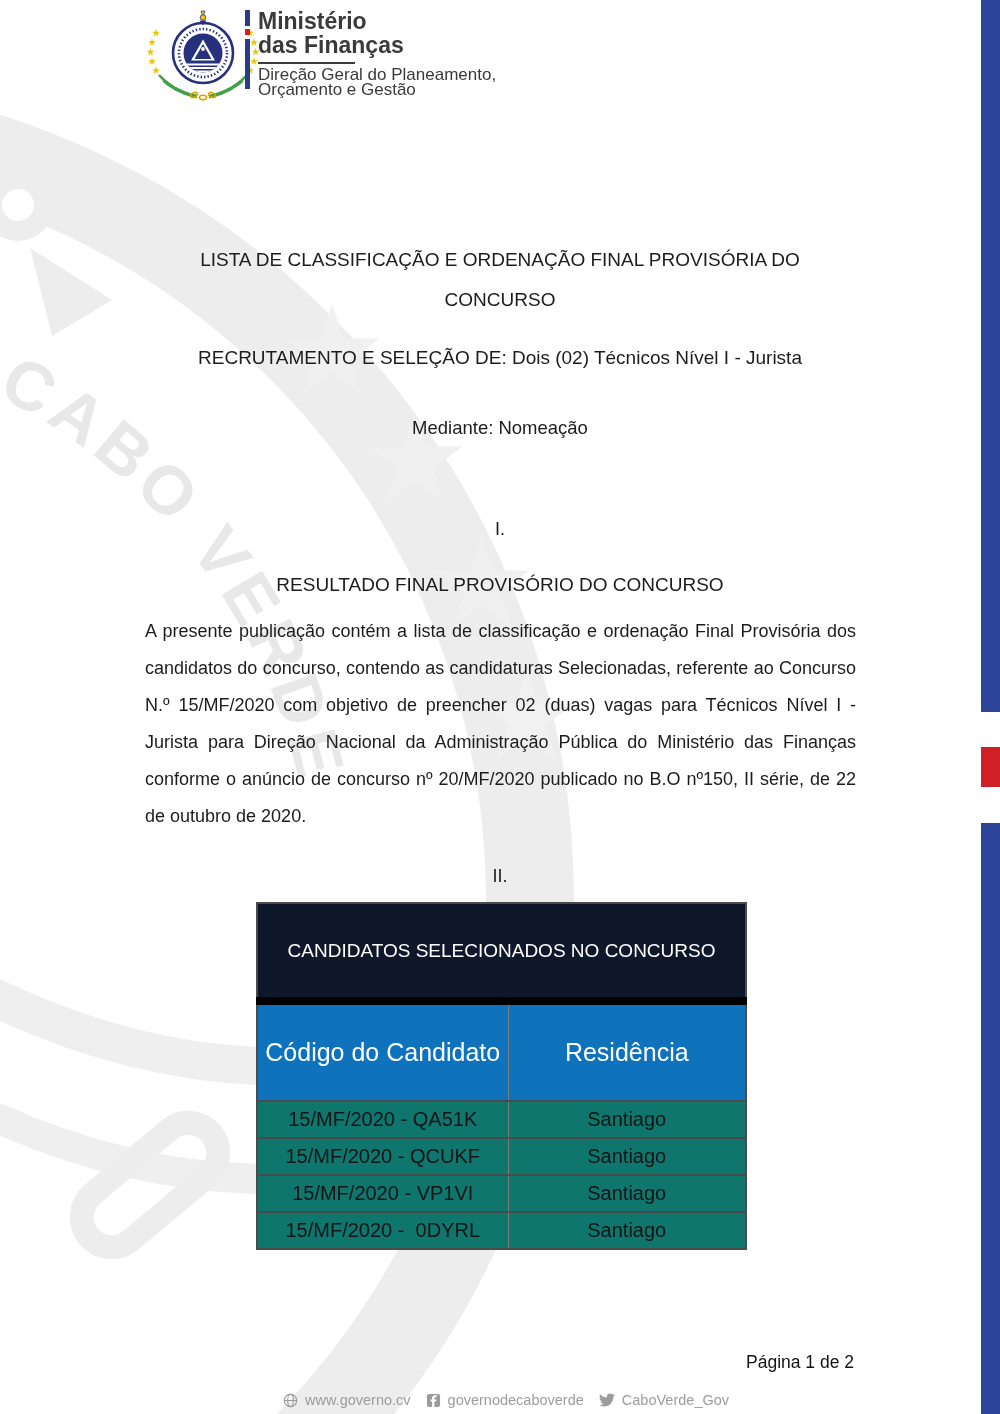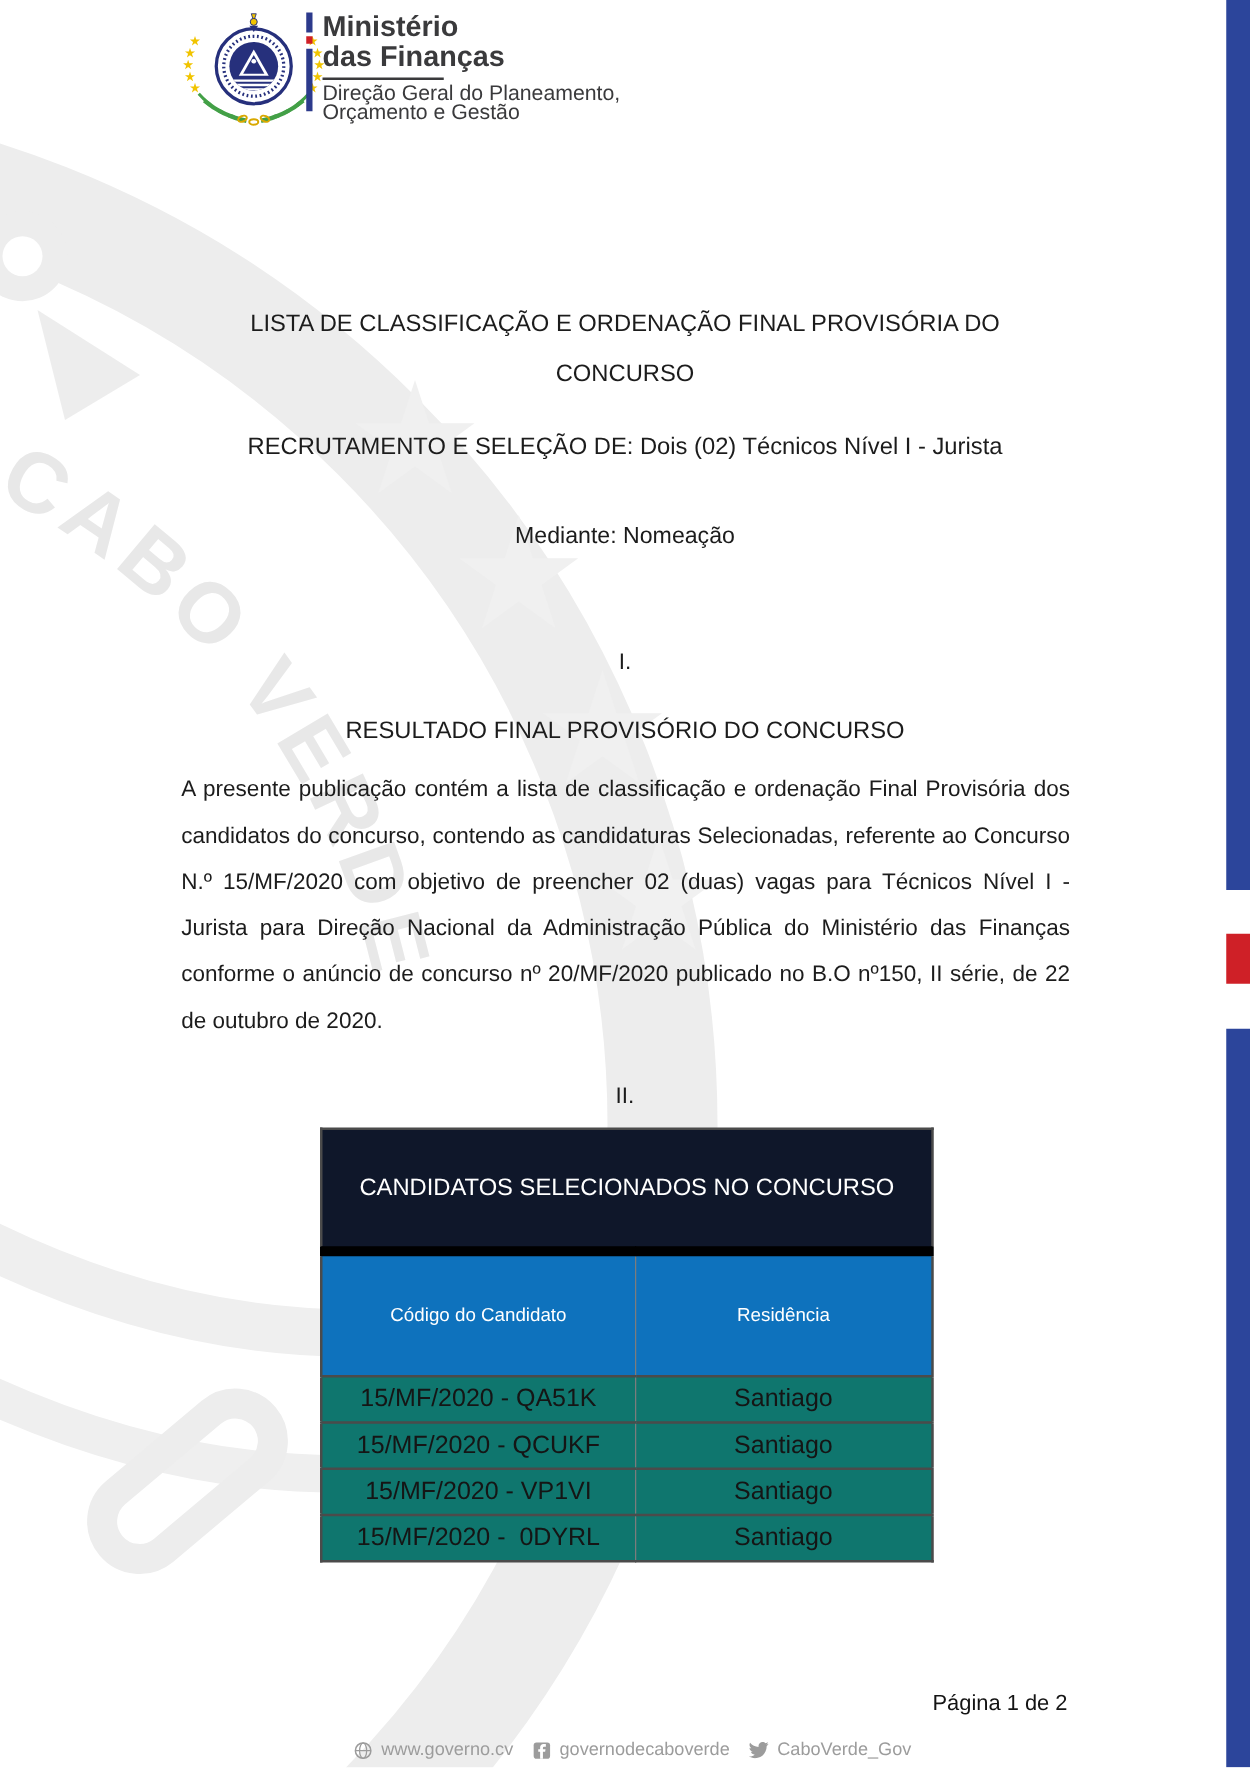--- a/index.html
+++ b/index.html
@@ -33,21 +33,21 @@
   .concurso{top:452px;font-size:18.5px;}
   .sec-num1{top:519px;font-size:18px;}
   .sec-title1{top:554px;font-size:19px;margin-top:20px;}
   .sec-num2{top:866px;font-size:18px;}
   .paragraph{position:absolute;left:145px;top:613px;width:711px;font-size:18px;line-height:37px;text-align:justify;color:#1c1c1c;}
 
   
   .sel-table{position:absolute;left:256px;top:902px;width:489px;border-collapse:collapse;table-layout:fixed;border:2px solid #4b4b4b;}
   .sel-table th,.sel-table td{padding:0;text-align:center;font-weight:normal;}
   .t-title{height:93px;background:#0f172a;color:#fff;font-size:19px;border-bottom:8px solid #000000;}
-  .t-col{height:95px;background:#0e72bd;color:#fff;font-size:15px;border-bottom:2px solid #4b4b4b;}
+  .t-col{height:95px;background:#0e72bd;color:#fff;font-size:25px;border-bottom:2px solid #4b4b4b;}
   .t-col:first-child,.sel-table td:first-child{border-right:1px solid #7c7c7c;}
   .sel-table td{height:35px;background:#0f766e;color:#151515;font-size:20px;border-bottom:2px solid #4b4b4b;margin-left:33px;}
   .sel-table tbody tr:last-child td{border-bottom:none;}
   .code{white-space:pre;}
 
   
   .footer-links{position:absolute;left:283px;top:1392px;display:flex;align-items:center;color:#9c9c9c;font-size:14.5px;}
   .footer-links .lbl{margin-left:7px;}
   .footer-links .ic{display:inline-flex;align-items:center;}
   .footer-links .gap{margin-left:15px;}

